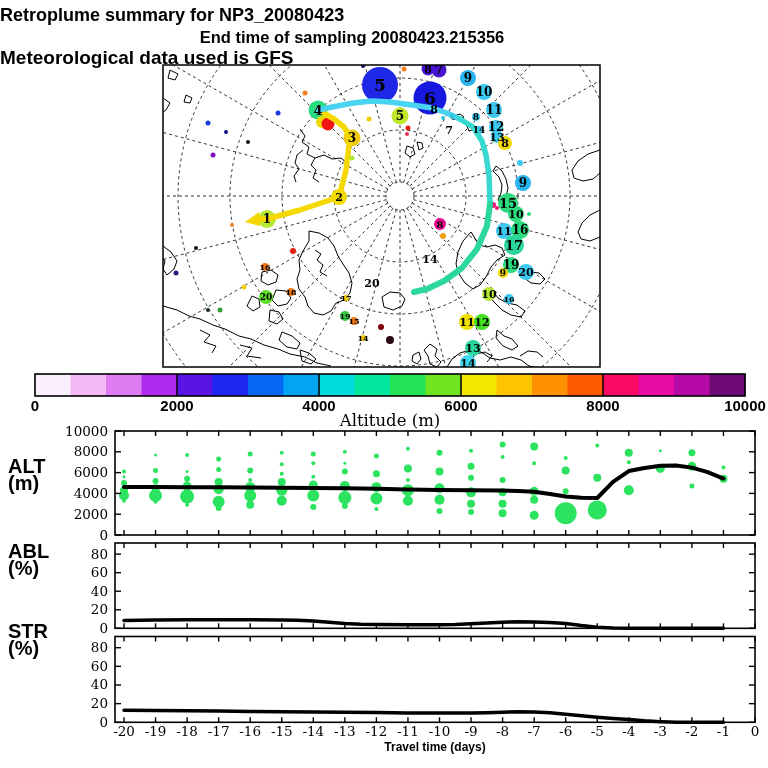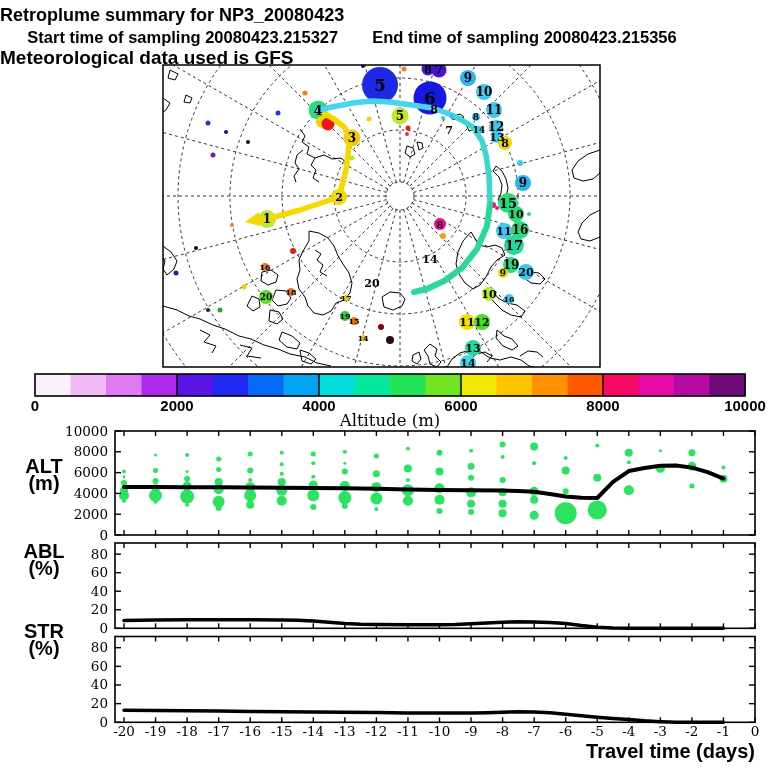--- a/index.html
+++ b/index.html
@@ -1,36 +1,35 @@
 <!DOCTYPE html>
 <html><head>
 <meta charset="utf-8">
 <style>
   html,body{margin:0;padding:0;background:#fff}
   body{width:768px;height:768px;position:relative;font-family:"Liberation Sans",sans-serif;color:#000;overflow:hidden}
   .hdr{position:absolute;left:0;width:704px;font-weight:bold;white-space:nowrap}
   #title{top:5px;font-size:18px}
   #subtitle{top:28px;font-size:16.5px;display:flex;justify-content:center;gap:34px}
   #metline{top:47px;font-size:19px}
-  .rowlab{position:absolute;left:8px;width:72px;text-align:center;font-weight:bold;font-size:20px;line-height:17px}
+  .rowlab{position:absolute;left:8px;width:72px;text-align:left;font-weight:bold;font-size:20px;line-height:17px}
   #lab-alt{top:458px}
   #lab-abl{top:543px}
   #lab-str{top:623px}
-  #xaxis-title{position:absolute;left:115px;width:640px;top:740px;text-align:right;font-weight:bold;font-size:20px}
+  #xaxis-title{position:absolute;left:115px;width:640px;top:740px;text-align:center;font-weight:bold;font-size:12px}
   #gfx{position:absolute;left:0;top:0}
   text{font-family:"DejaVu Serif",serif}
   text.sb{font-family:"Liberation Sans",sans-serif;font-weight:bold}
   text.mk{font-family:"DejaVu Serif",serif;font-weight:bold}
 </style>
 </head>
 <body>
 
 <div class="hdr" id="title">Retroplume summary for NP3_20080423</div>
 <div class="hdr" id="subtitle">
-  <span>Start time of sampling 20080423.215327</span>
   <span>End time of sampling 20080423.215356</span>
 </div>
 <div class="hdr" id="metline">Meteorological data used is GFS</div>
 
 <div class="rowlab" id="lab-alt">
   <div>ALT</div>
     <div>(m)</div>
 </div>
 <div class="rowlab" id="lab-abl">
   <div>ABL</div>

